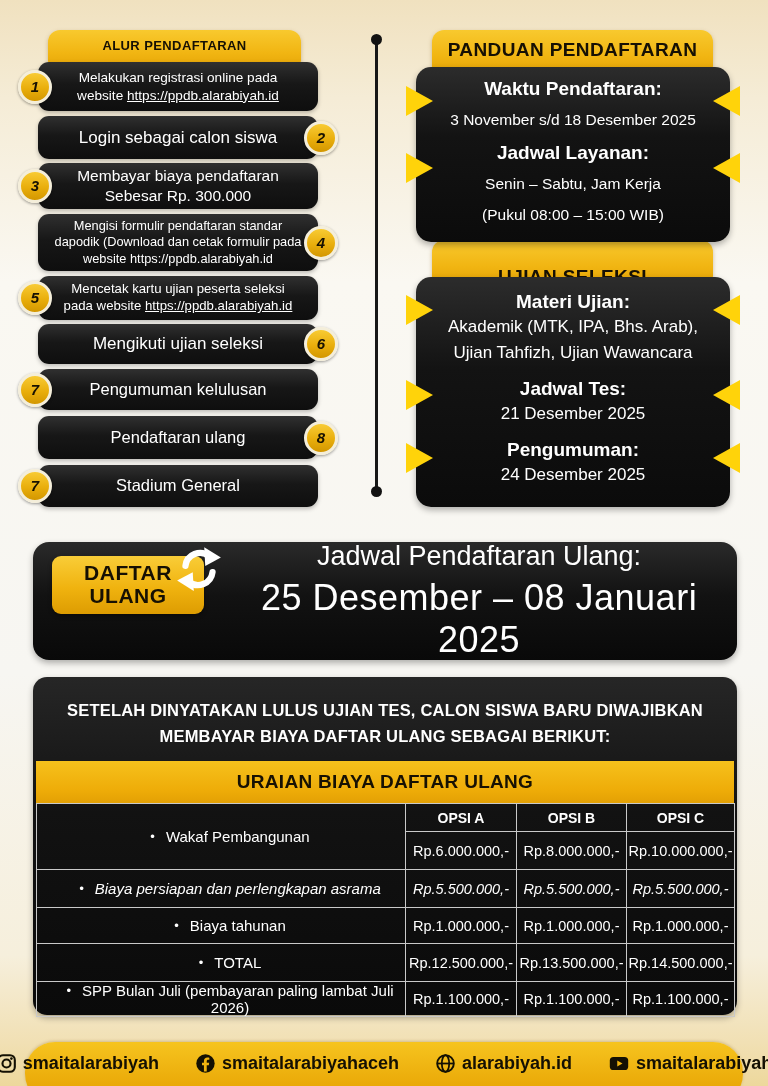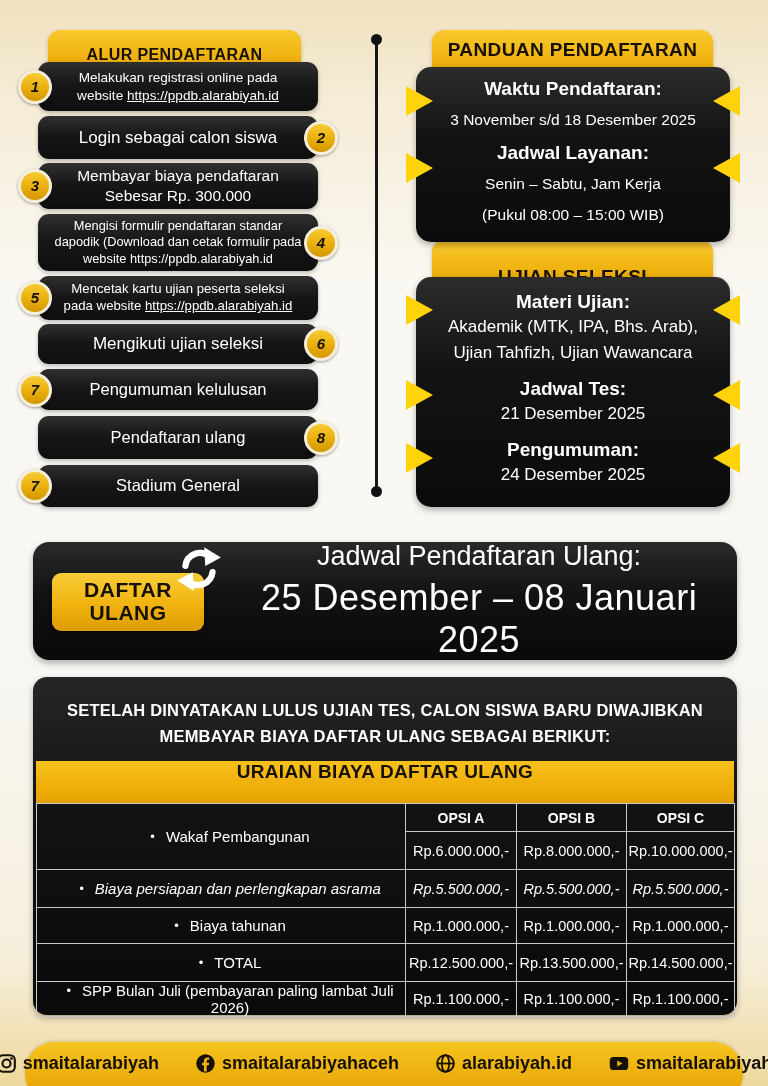--- a/index.html
+++ b/index.html
@@ -10,21 +10,21 @@
     background:linear-gradient(180deg,#f0e1bf 0%, #f5ecd6 9%, #faf8f2 26%, #f7f6f2 62%, #f6efdc 88%, #f1e0b4 96%, #edd89c 100%);
   }
   
   .tab {
     position:absolute; border-radius:12px;
     background:linear-gradient(180deg,#f8c92e 0%, #f1b512 55%, #e3a104 100%);
     box-shadow:0 2px 4px rgba(120,80,0,.35);
     display:flex; align-items:flex-start; justify-content:center;
     color:#161004; font-weight:800; letter-spacing:.4px; z-index:1;
   }
-  .tab-left   { left:48px;  top:30px; width:253px; height:42px; font-size:16px; padding-top:16px; }
+  .tab-left   { left:48px;  top:30px; width:253px; height:42px; font-size:13px; padding-top:8px; }
   .tab-pand   { left:432px; top:30px; width:281px; height:48px; font-size:19px; padding-top:9px; }
   .tab-ujian  { left:432px; top:240px; width:281px; height:48px; font-size:19px; padding-top:26px; }
   
   .step {
     position:absolute; left:38px; width:280px; z-index:2;
     background:linear-gradient(180deg,#303030 0%, #171717 45%, #0e0e0e 100%);
     border-radius:11px; color:#fff; text-align:center;
     display:flex; align-items:center; justify-content:center;
     padding:0 20px; line-height:1.28; box-shadow:0 2px 4px rgba(0,0,0,.25);
   }
@@ -69,21 +69,21 @@
   .tri.r { right:-10px; border-right:27px solid #ffd30a; }
   .tp1{top:19px;} .tp2{top:86px;}
   .tu1{top:18px;} .tu2{top:103px;} .tu3{top:166px;}
   
   .banner {
     position:absolute; left:33px; top:542px; width:704px; height:118px;
     background:linear-gradient(180deg,#2a2a2a 0%, #121212 45%, #090909 100%);
     border-radius:16px; box-shadow:0 3px 6px rgba(0,0,0,.3);
   }
   .du-badge {
-    position:absolute; left:19px; top:31px; width:152px; height:58px;
+    position:absolute; left:19px; top:14px; width:152px; height:58px;
     background:linear-gradient(180deg,#f9cd38 0%, #f0b30f 55%, #dd9c02 100%);
     border-radius:9px; display:flex; flex-direction:column; align-items:center; justify-content:center;
     color:#161003; font-weight:800; font-size:21px; line-height:1.08; letter-spacing:.5px;
     box-shadow:0 2px 4px rgba(0,0,0,.4);
   }
   .refresh { position:absolute; left:141px; top:2px; width:50px; height:50px; }
   .banner-text { position:absolute; left:200px; top:0; width:492px; height:100%; display:flex; flex-direction:column; align-items:center; justify-content:center; color:#fff; text-align:center; }
   .banner-title { font-weight:400; font-size:27px; }
   .banner-date  { font-weight:400; font-size:36px; margin-top:5px; letter-spacing:.5px; }
   
@@ -92,21 +92,21 @@
     background:linear-gradient(180deg,#262626 0%, #121212 40%, #0a0a0a 100%);
     border-radius:14px; box-shadow:0 3px 6px rgba(0,0,0,.3);
   }
   .cost-intro {
     margin:21px auto 0; width:650px; color:#fff; text-align:center;
     font-weight:800; font-size:16.5px; line-height:1.55; letter-spacing:.2px;
   }
   .cost-band {
     position:absolute; left:3px; top:84px; width:698px; height:42px;
     background:linear-gradient(180deg,#f6c11c 0%, #eeac08 70%, #e3a004 100%);
-    display:flex; align-items:flex-start; justify-content:center;
+    display:flex; align-items:center; justify-content:center;
     color:#171103; font-weight:800; font-size:19px; letter-spacing:.3px;
   }
   table.cost-table {
     position:absolute; left:3px; top:126px; width:698px;
     border-collapse:collapse; table-layout:fixed; color:#fff;
   }
   .cost-table td { border:1px solid #c9c9c9; font-size:14.5px; text-align:center; vertical-align:middle; background:transparent; }
   .cost-table td.desc { text-align:center; padding-left:18px; font-size:15px; }
   .cost-table td.desc::before { content:"•"; margin-right:11px; font-size:13px; position:relative; top:-1px; }
   .cost-table td.opt  { font-weight:800; font-size:14px; }

